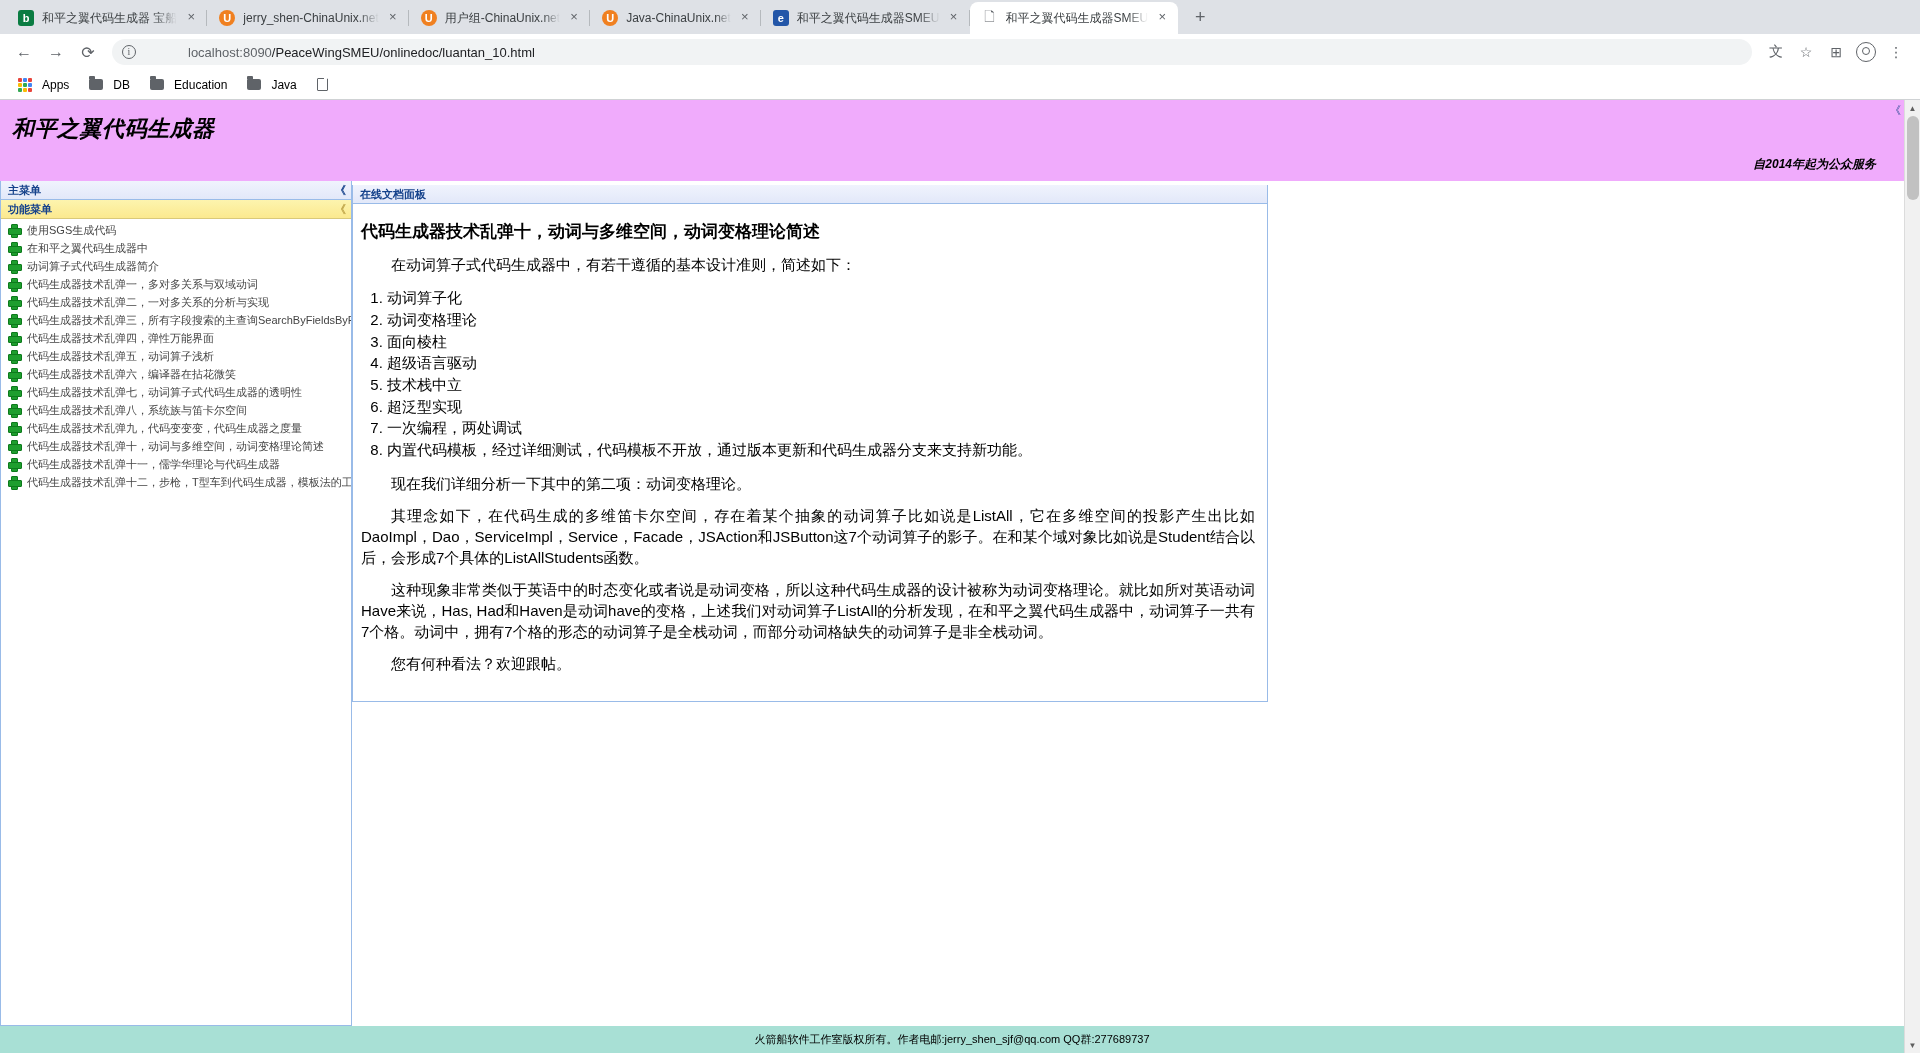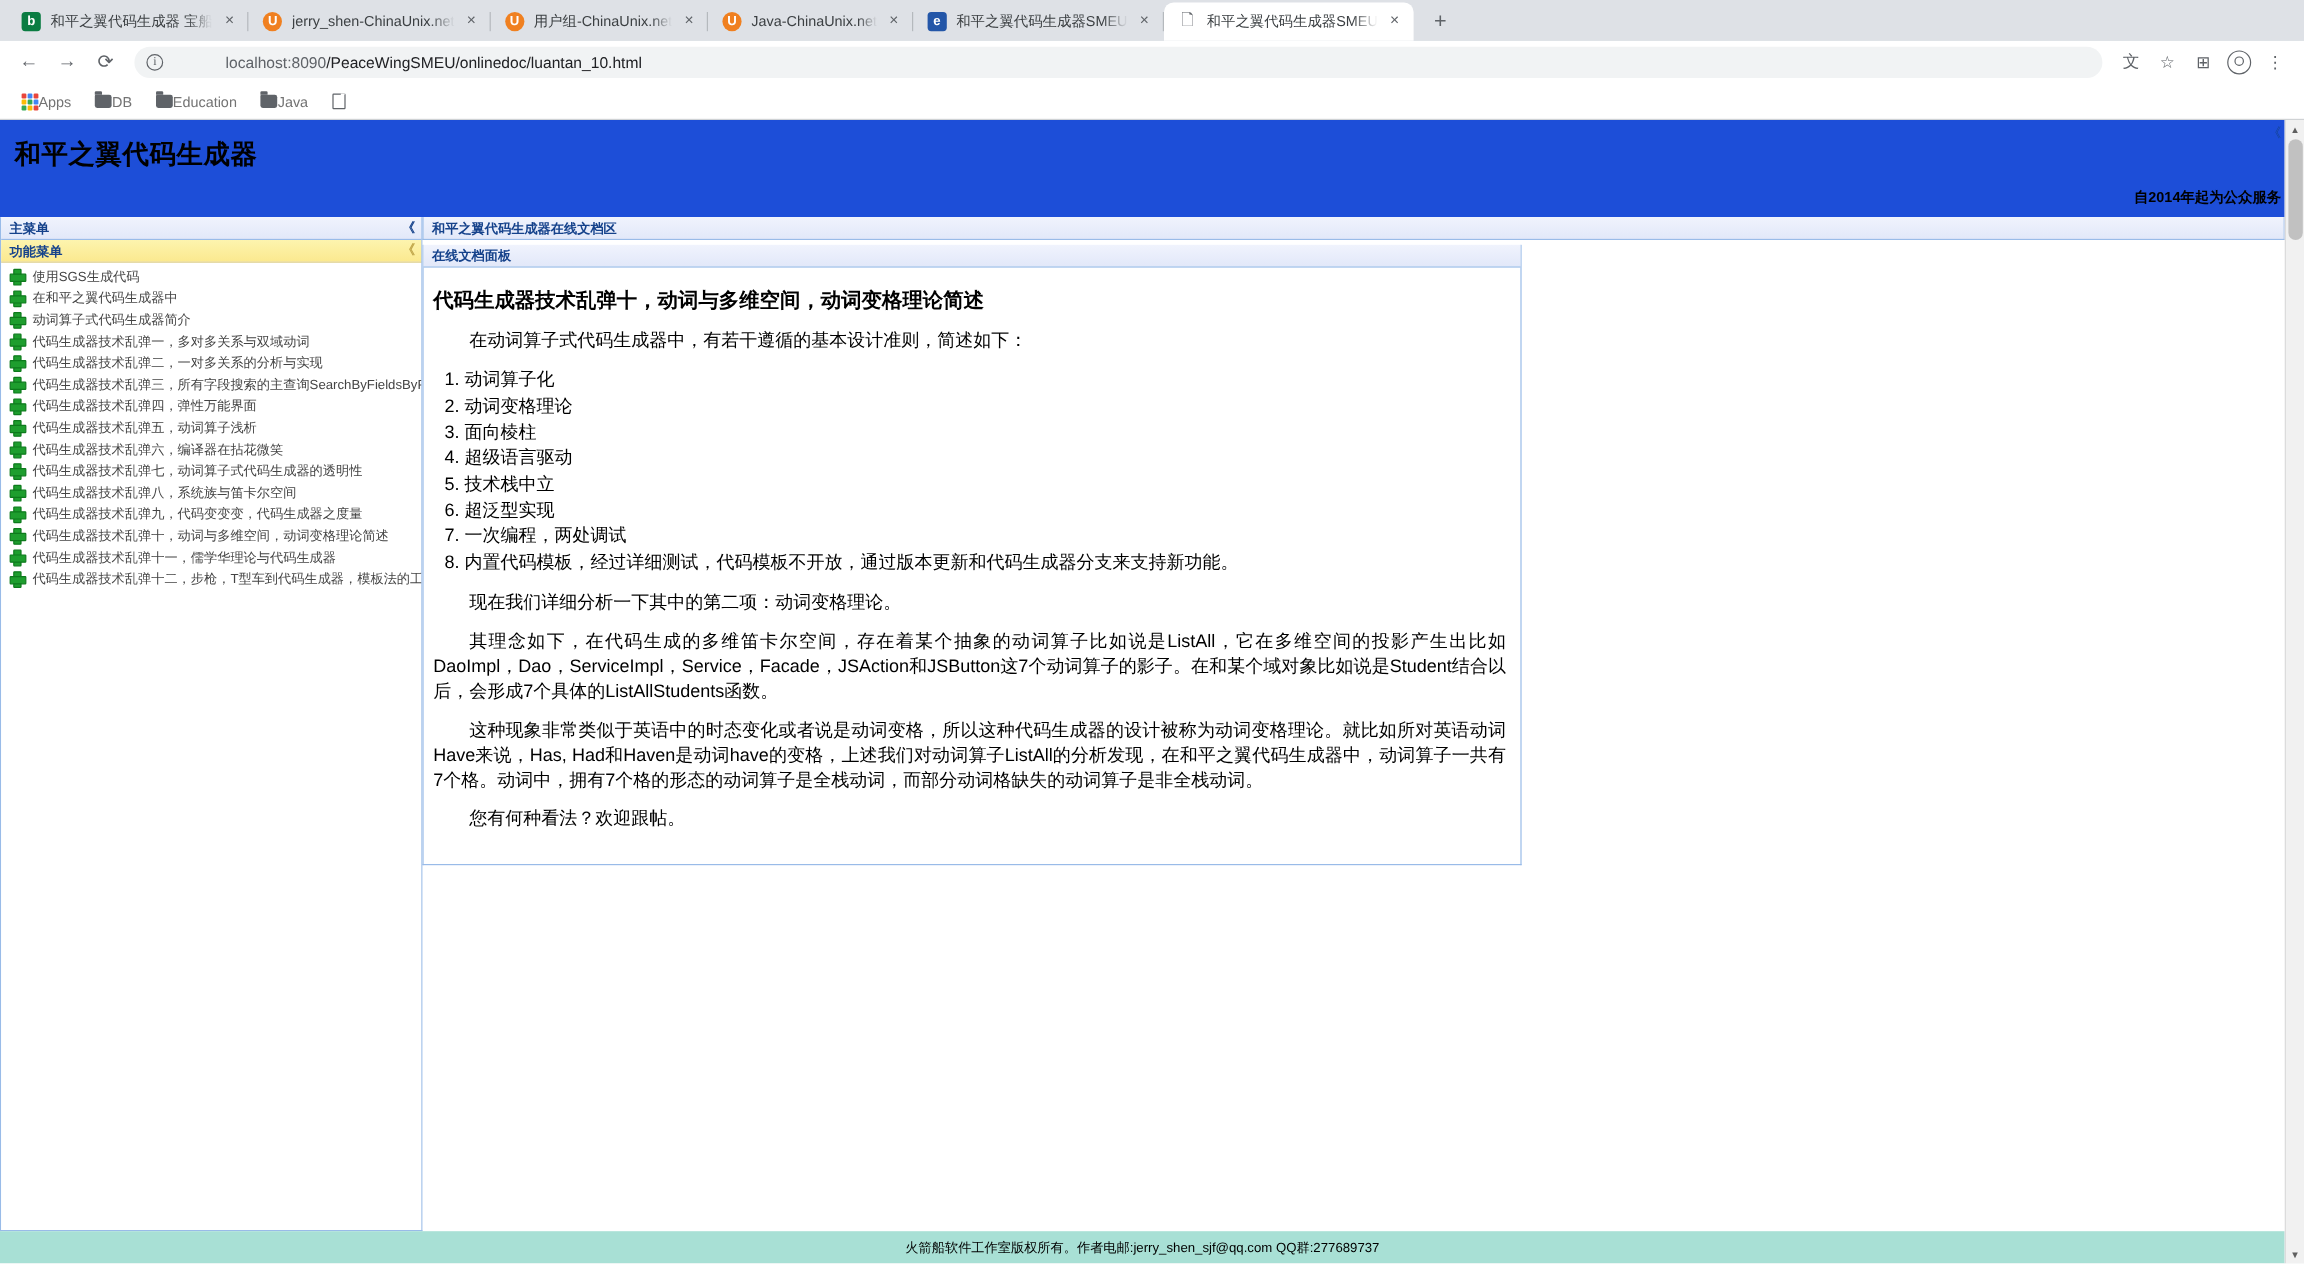--- a/index.html
+++ b/index.html
@@ -173,24 +173,24 @@
     background: #ffffff;
     display: flex;
     align-items: center;
     padding: 0 10px;
     gap: 4px;
     border-bottom: 1px solid #cfd2d4;
   }
   .bm {
     display: flex;
     align-items: center;
-    gap: 0;
+    gap: 10px;
     padding: 3px 8px;
     font-size: 12px;
-    color: #737373;
+    color: #000000;
     border-radius: 4px;
     white-space: nowrap;
   }
   .apps-grid {
     width: 14px; height: 14px;
     display: grid;
     grid-template-columns: repeat(3, 4px);
     grid-template-rows: repeat(3, 4px);
     gap: 1px;
   }
@@ -255,23 +255,24 @@
   .vscroll .thumb {
     position: absolute;
     top: 0; left: 2px;
     width: 12px; height: 84px;
     background: #c1c1c1;
     border-radius: 6px;
   }
 
   
   .site-header {
-    background: #1d4ed8;
-    padding: 14px 3px 8px 12px;
+    background: #f0abfc;
+    padding: 14px 28px 8px 12px;
     flex: 0 0 auto;
+    font-style: italic;
   }
   .site-title {
     font-size: 22px;
     font-weight: bold;
     color: #000;
     margin: 0 0 12px 0;
     letter-spacing: 0.5px;
   }
   .site-sub {
     font-size: 12px;
@@ -620,23 +621,20 @@
               <span class="label">代码生成器技术乱弹十一，儒学华理论与代码生成器</span>
             </div>
             <div class="menu-item">
               <span class="cross-icon"></span>
               <span class="label">代码生成器技术乱弹十二，步枪，T型车到代码生成器，模板法的工业魔术</span>
             </div>
           </div>
         </div>
 
         <div class="content-col">
-          <div class="content-head">
-            <span>和平之翼代码生成器在线文档区</span>
-          </div>
 
           <div class="doc-panel">
             <div class="doc-panel-head">
               <span>在线文档面板</span>
             </div>
             <div class="doc-body">
               <div class="doc-h1">代码生成器技术乱弹十，动词与多维空间，动词变格理论简述</div>
               <p class="doc-p">在动词算子式代码生成器中，有若干遵循的基本设计准则，简述如下：</p>
               <ol class="doc-ol">
                 <li>动词算子化</li>

